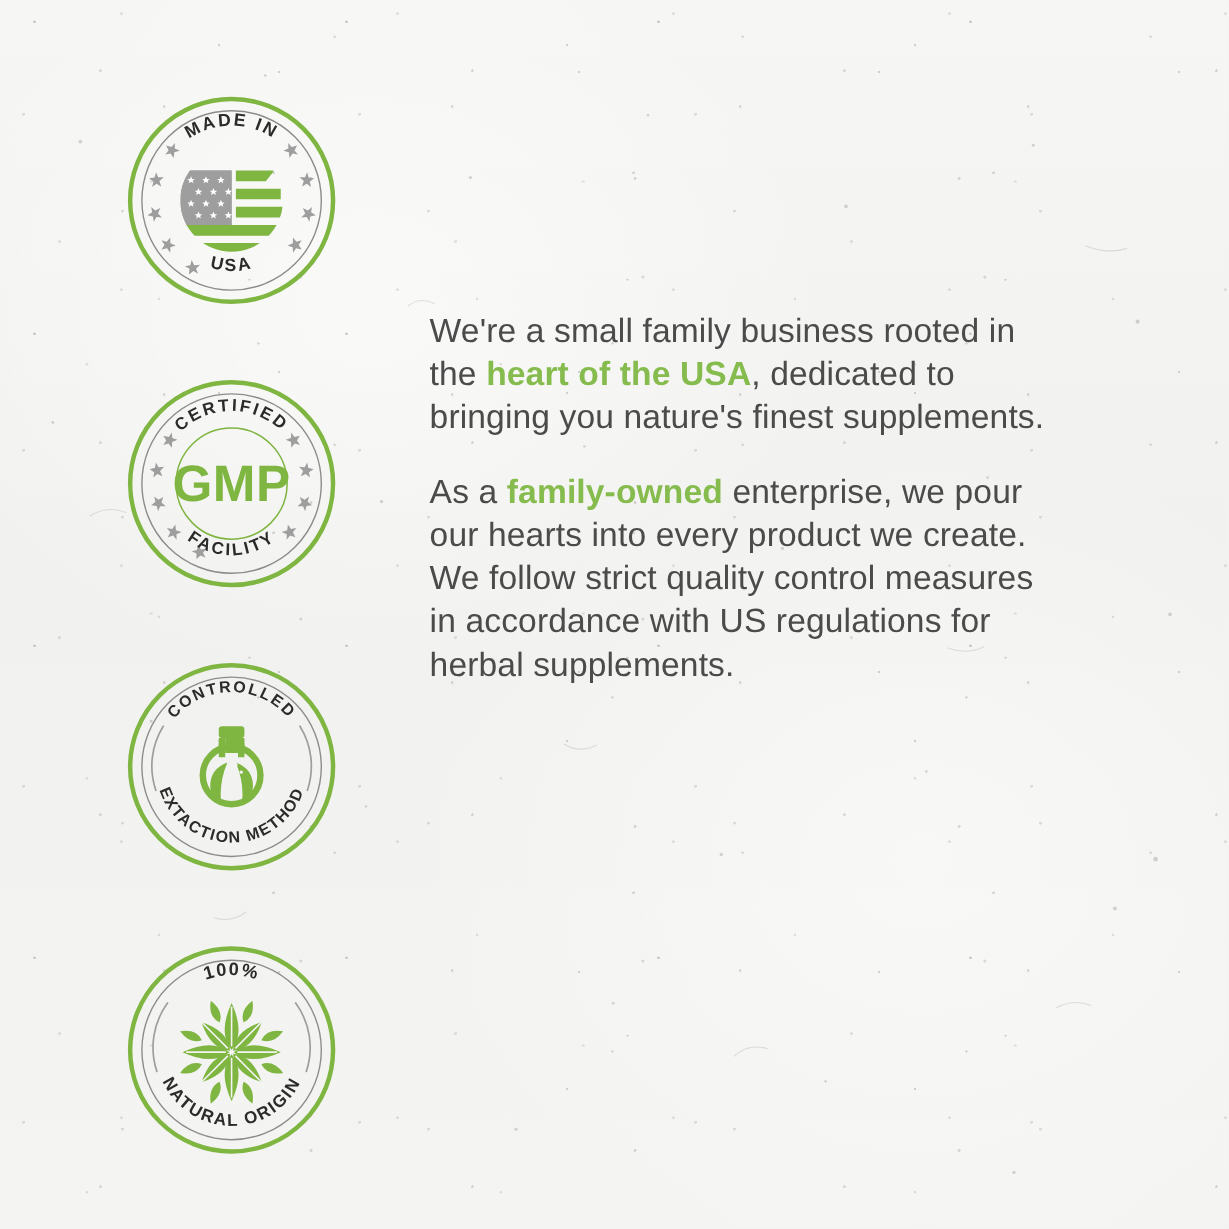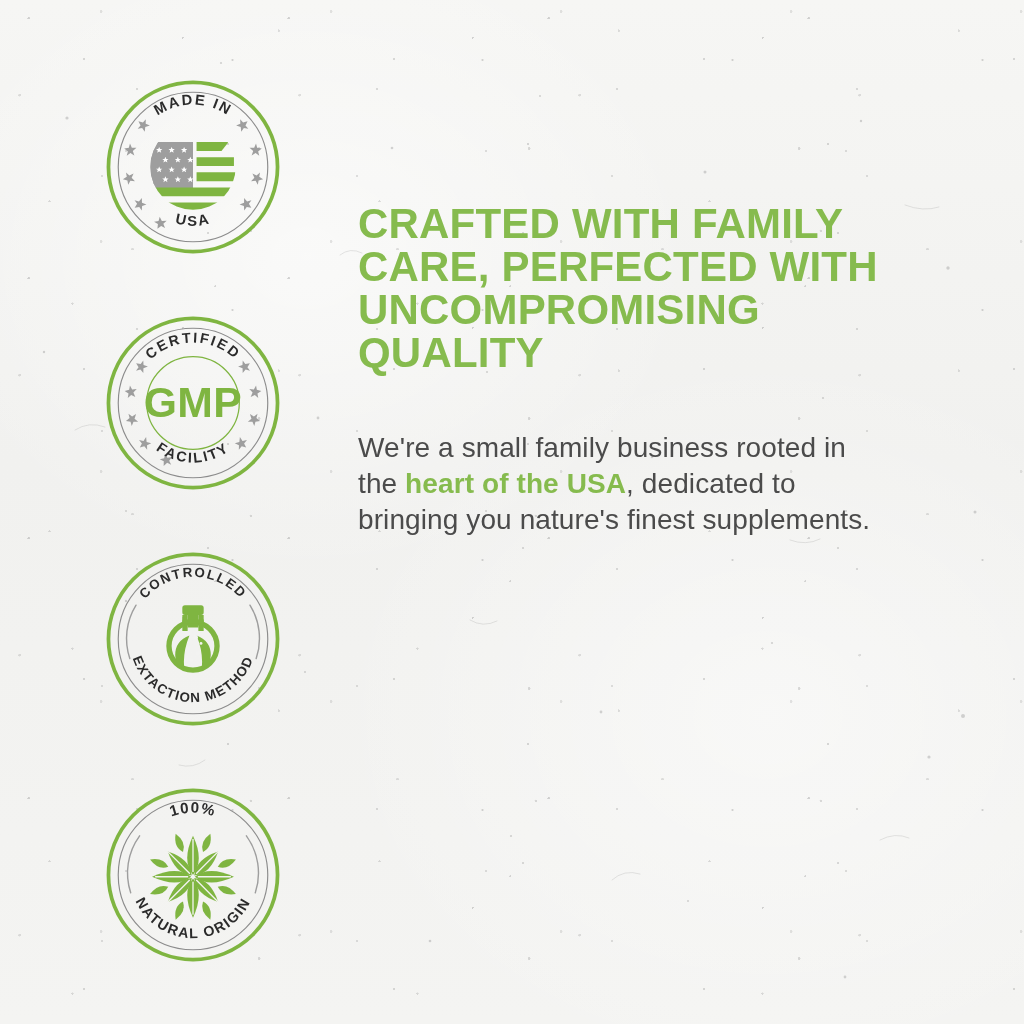--- a/index.html
+++ b/index.html
@@ -447,25 +447,27 @@
       </text>
       <text font-family="'Liberation Sans', sans-serif" font-size="16" font-weight="700" fill="#2b2b2b" letter-spacing="1.8">
         <textPath href="#arc-bot-4" startOffset="50%" text-anchor="middle">NATURAL ORIGIN</textPath>
       </text>
     </svg>
 
   </div>
 
   <div id="content">
 
-    <h1 id="headline">CRAFTED WITH FAMILY CARE, PERFECTED WITH UNCOMPROMISING QUALITY</h1>
 
     <div id="body-copy">
 
       <p class="para">
         <span>We're a small family business rooted in the </span><span class="hl">heart of the USA</span><span>, dedicated to bringing you nature's finest supplements.</span>
       </p>
 
+      <p class="para">
+        <span>As a </span><span class="hl">family-owned</span><span> enterprise, we pour our hearts into every product we create. We follow strict quality control measures in accordance with US regulations for herbal supplements.</span>
+      </p>
 
     </div>
   </div>
 
 </div>
 
 </body></html>

